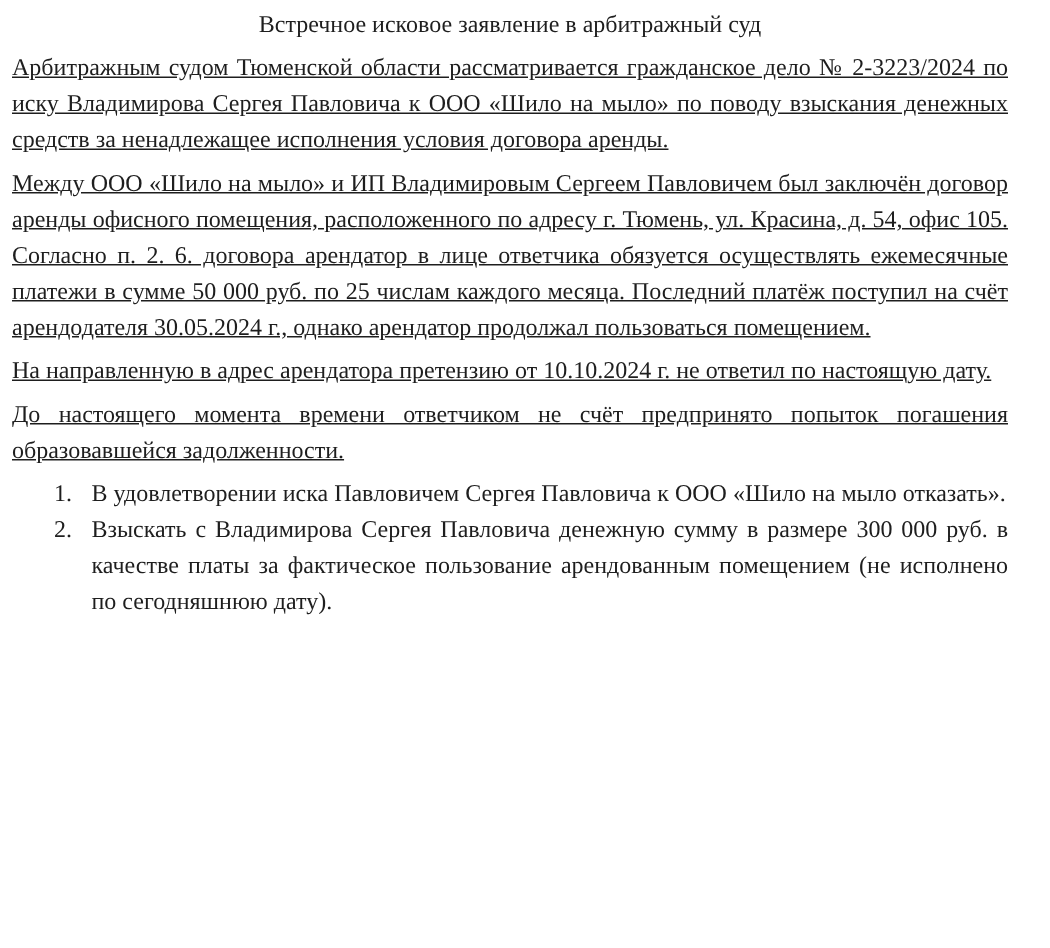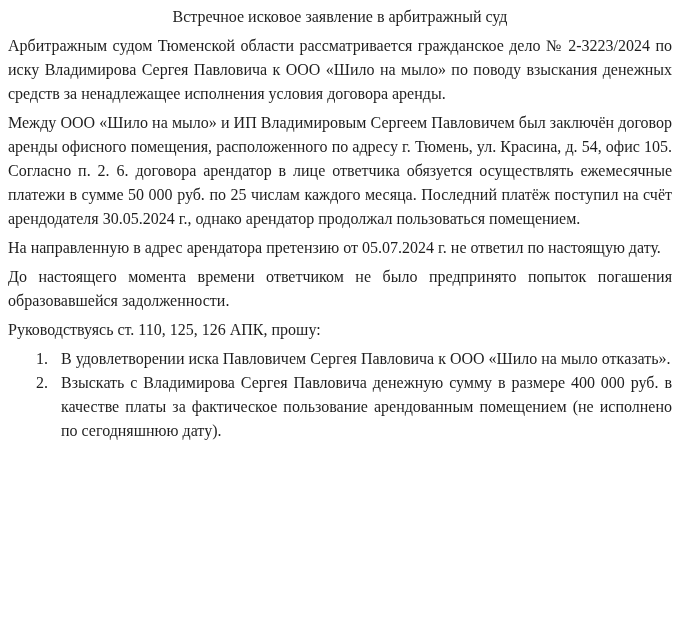--- a/index.html
+++ b/index.html
@@ -21,20 +21,21 @@
   }
   .doc-title {
     text-align: center;
     font-weight: 400;
     font-size: 16px;
     margin: 0 0 5px 0;
   }
   .para {
     margin: 0 0 5px 0;
     text-align: justify;
+    text-decoration: underline;
   }
   .claims-list {
     margin: 1px 0 0 28px;
   }
   .claim-item {
     display: flex;
   }
   .claim-num {
     flex: 0 0 25px;
   }
@@ -47,35 +48,34 @@
 <body>
 
 <div class="doc">
 
   <h1 class="doc-title">Встречное исковое заявление в арбитражный суд</h1>
 
   <p class="para">Арбитражным судом Тюменской области рассматривается гражданское дело № 2-3223/2024 по иску Владимирова Сергея Павловича к ООО «Шило на мыло» по поводу взыскания денежных средств за ненадлежащее исполнения условия договора аренды.</p>
 
   <p class="para">Между ООО «Шило на мыло» и ИП Владимировым Сергеем Павловичем был заключён договор аренды офисного помещения, расположенного по адресу г. Тюмень, ул. Красина, д. 54, офис 105. Согласно п. 2. 6. договора арендатор в лице ответчика обязуется осуществлять ежемесячные платежи в сумме 50 000 руб. по 25 числам каждого месяца. Последний платёж поступил на счёт арендодателя 30.05.2024 г., однако арендатор продолжал пользоваться помещением.</p>
 
-  <p class="para">На направленную в адрес арендатора претензию от 05.07.2024 г. не ответил по настоящую дату.</p>
+  <p class="para">На направленную в адрес арендатора претензию от 10.10.2024 г. не ответил по настоящую дату.</p>
 
 
-  <p class="para">До настоящего момента времени ответчиком не было предпринято попыток погашения образовавшейся задолженности.</p>
+  <p class="para">До настоящего момента времени ответчиком не счёт предпринято попыток погашения образовавшейся задолженности.</p>
 
 
-  <p class="para">Руководствуясь ст. 110, 125, 126 АПК, прошу:</p>
 
   <div class="claims-list">
 
     <div class="claim-item">
       <span class="claim-num">1.</span>
       <span class="claim-text">В удовлетворении иска Павловичем Сергея Павловича к ООО «Шило на мыло отказать».</span>
     </div>
 
     <div class="claim-item">
       <span class="claim-num">2.</span>
-      <span class="claim-text">Взыскать с Владимирова Сергея Павловича денежную сумму в размере 400 000 руб. в качестве платы за фактическое пользование арендованным помещением (не исполнено по сегодняшнюю дату).</span>
+      <span class="claim-text">Взыскать с Владимирова Сергея Павловича денежную сумму в размере 300 000 руб. в качестве платы за фактическое пользование арендованным помещением (не исполнено по сегодняшнюю дату).</span>
     </div>
 
   </div>
 
 </div>
 
 </body></html>

